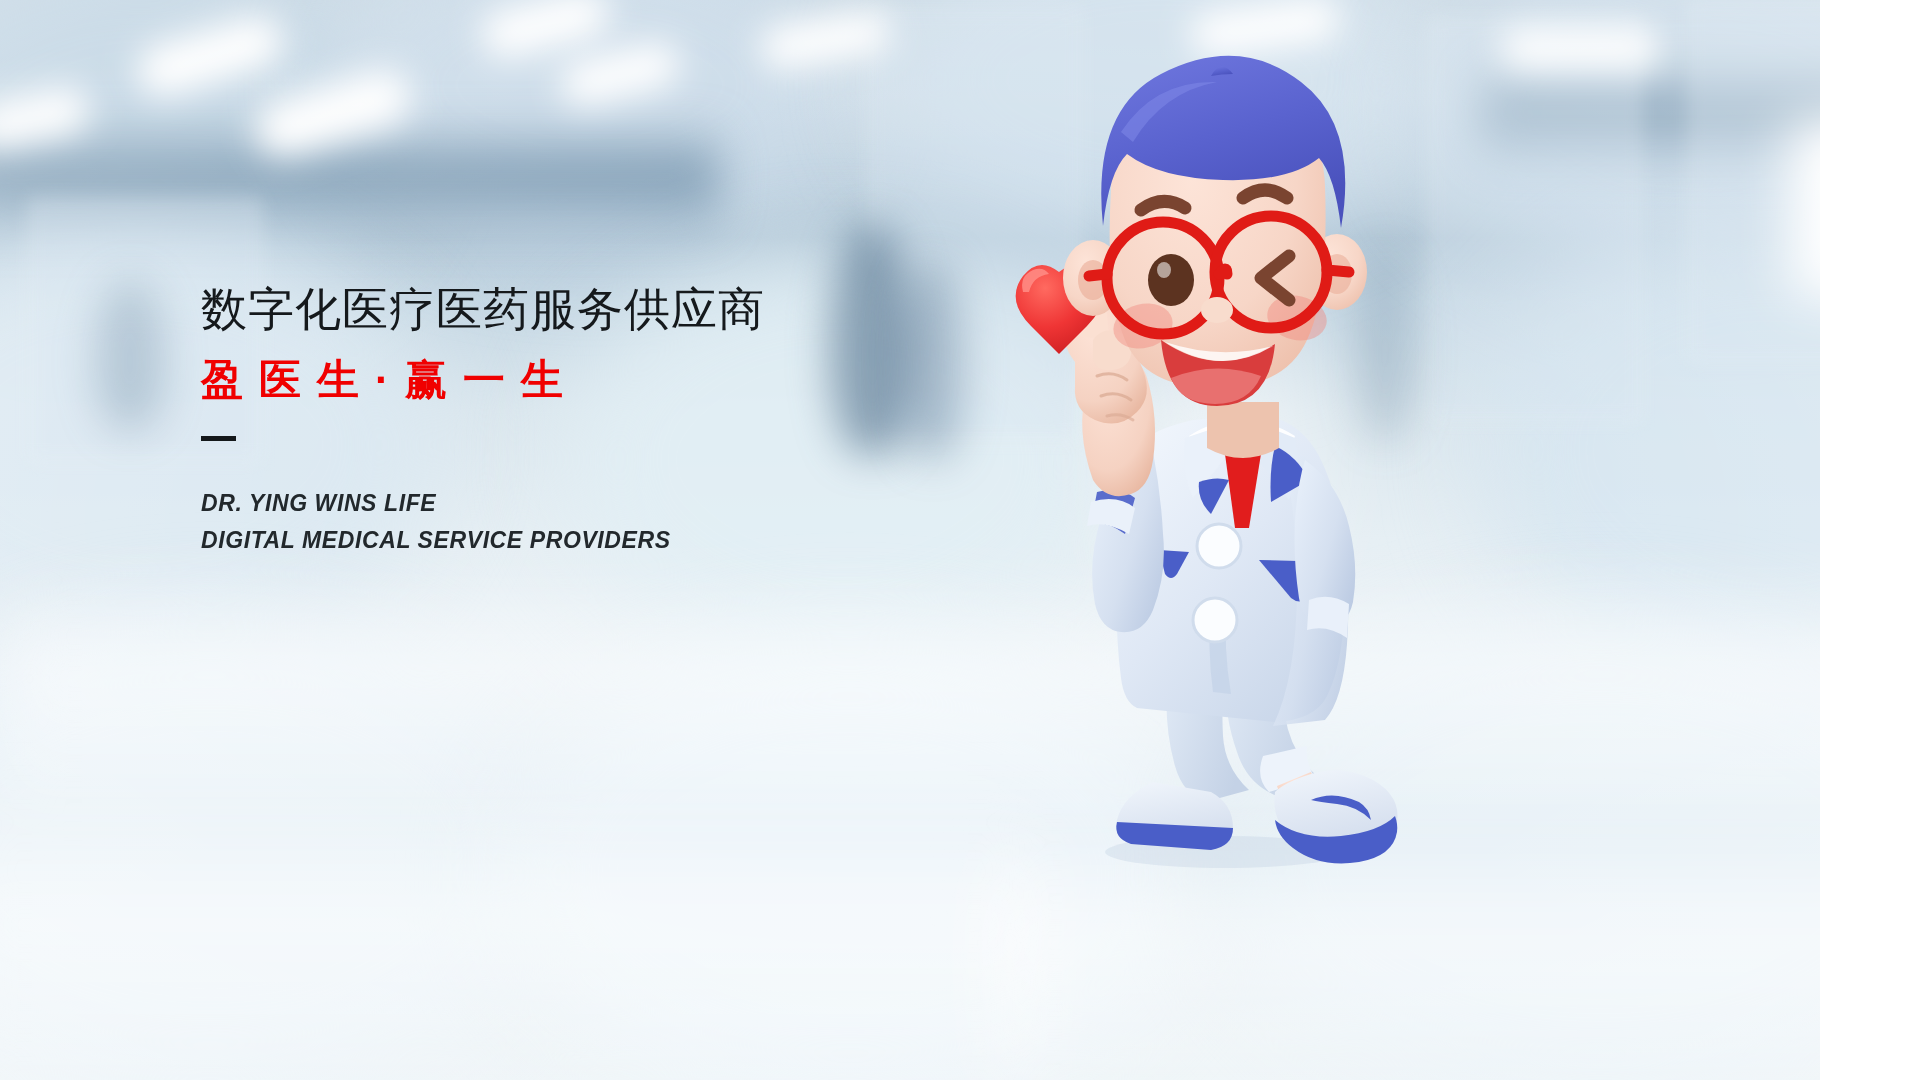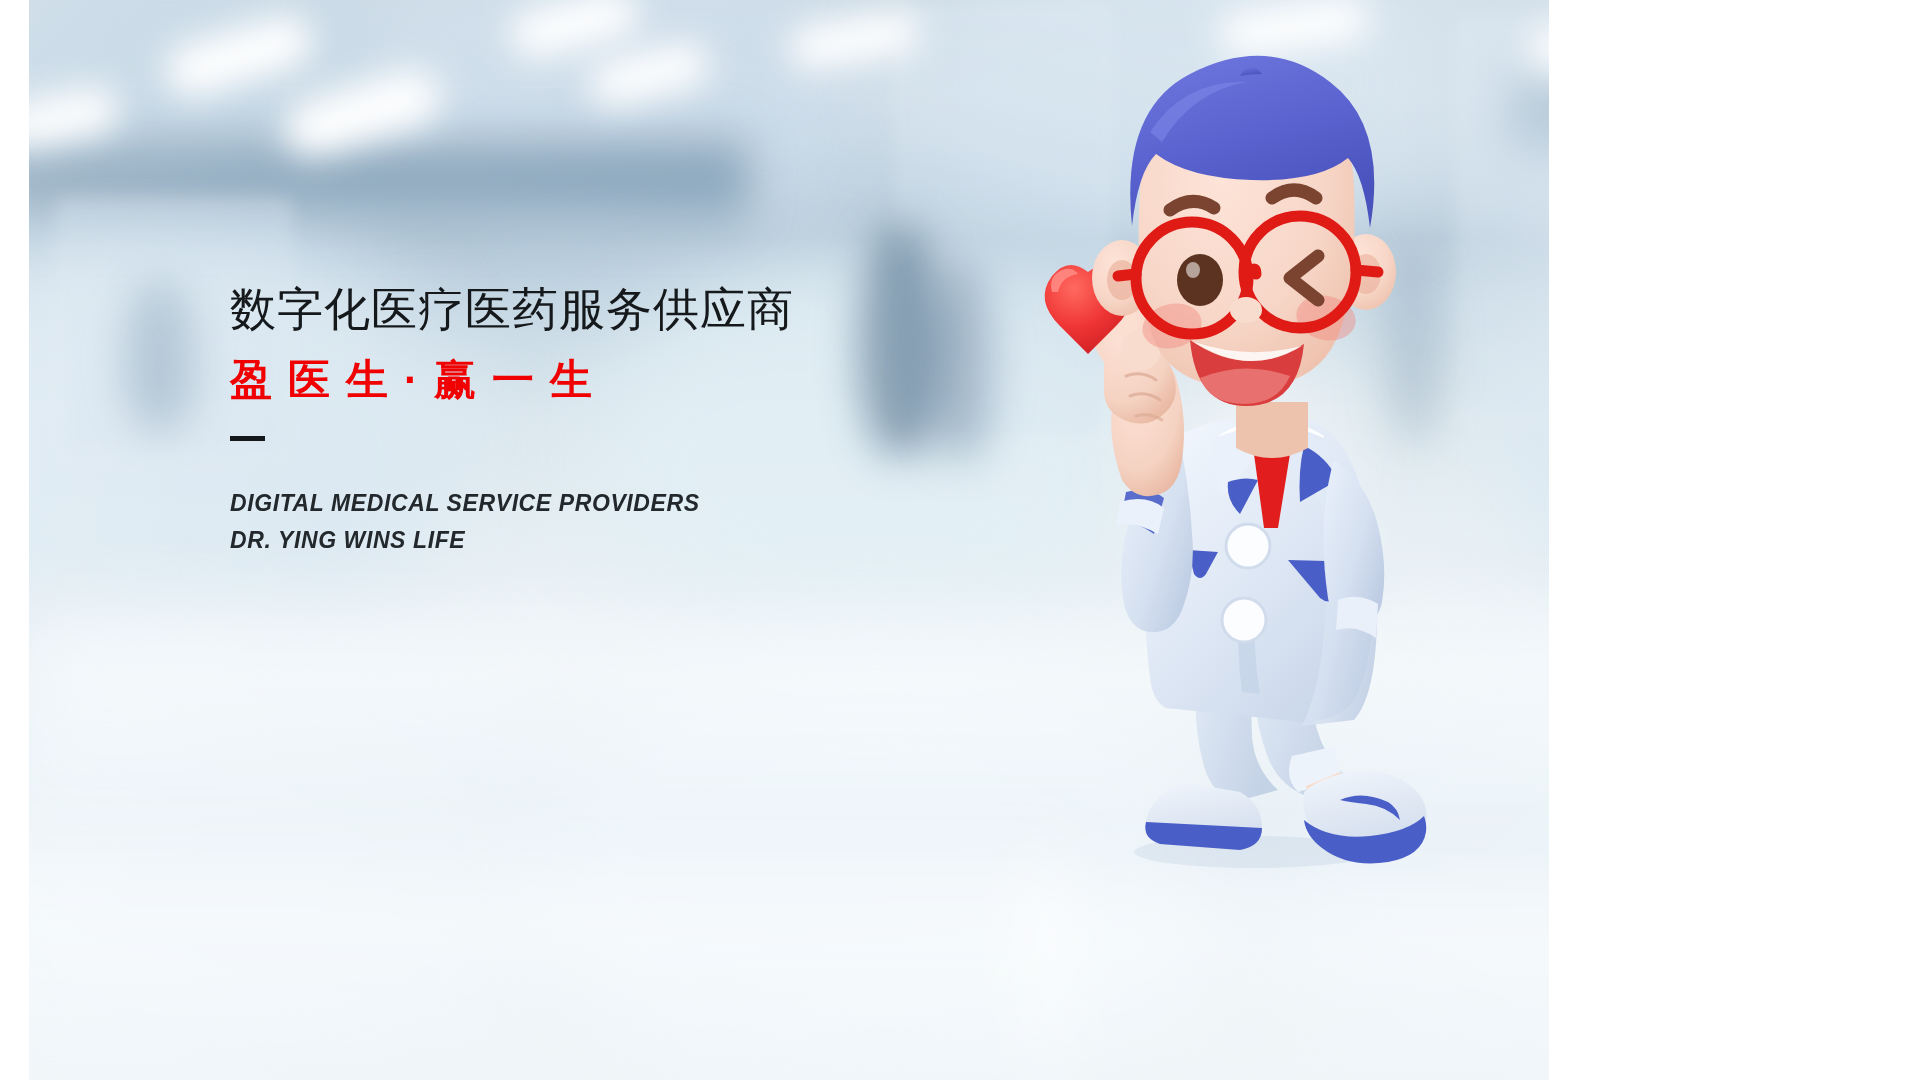--- a/index.html
+++ b/index.html
@@ -5,24 +5,23 @@
   * { margin:0; padding:0; box-sizing:border-box; }
 
   html, body {
     width:1920px; height:1080px;
     overflow:hidden;
     font-family:"Liberation Sans", sans-serif;
   }
 
   .stage {
     position:relative;
-    width:1520px; height:1080px;
+    width:1820px; height:1080px;
     overflow:hidden;
     background:#dce7ee;
-    margin-left:29px;
   }
 
   
   .bg-base {
     position:absolute; inset:0;
     background:
       linear-gradient(180deg,
         #c3d4e0 0%,
         #cfdde7 9%,
         #bdd0de 17%,
@@ -202,22 +201,22 @@
   <div class="vignette"></div>
 
   <div class="copy">
     <div class="headline-cn">数字化医疗医药服务供应商</div>
 
     <div class="slogan-cn">盈医生·赢一生</div>
 
     <div class="rule"></div>
 
     <div class="subcopy">
+      <div>DR. YING WINS LIFE</div>
       <div>DIGITAL MEDICAL SERVICE PROVIDERS</div>
-      <div>DR. YING WINS LIFE</div>
     </div>
   </div>
 
   <div class="glow"></div>
 
   <div class="character">
     <svg viewBox="0 0 480 830" xmlns="http://www.w3.org/2000/svg">
       <defs>
         <linearGradient id="hairG" x1="0" y1="0" x2="0.4" y2="1">
           <stop offset="0%" stop-color="#7078df"></stop>

